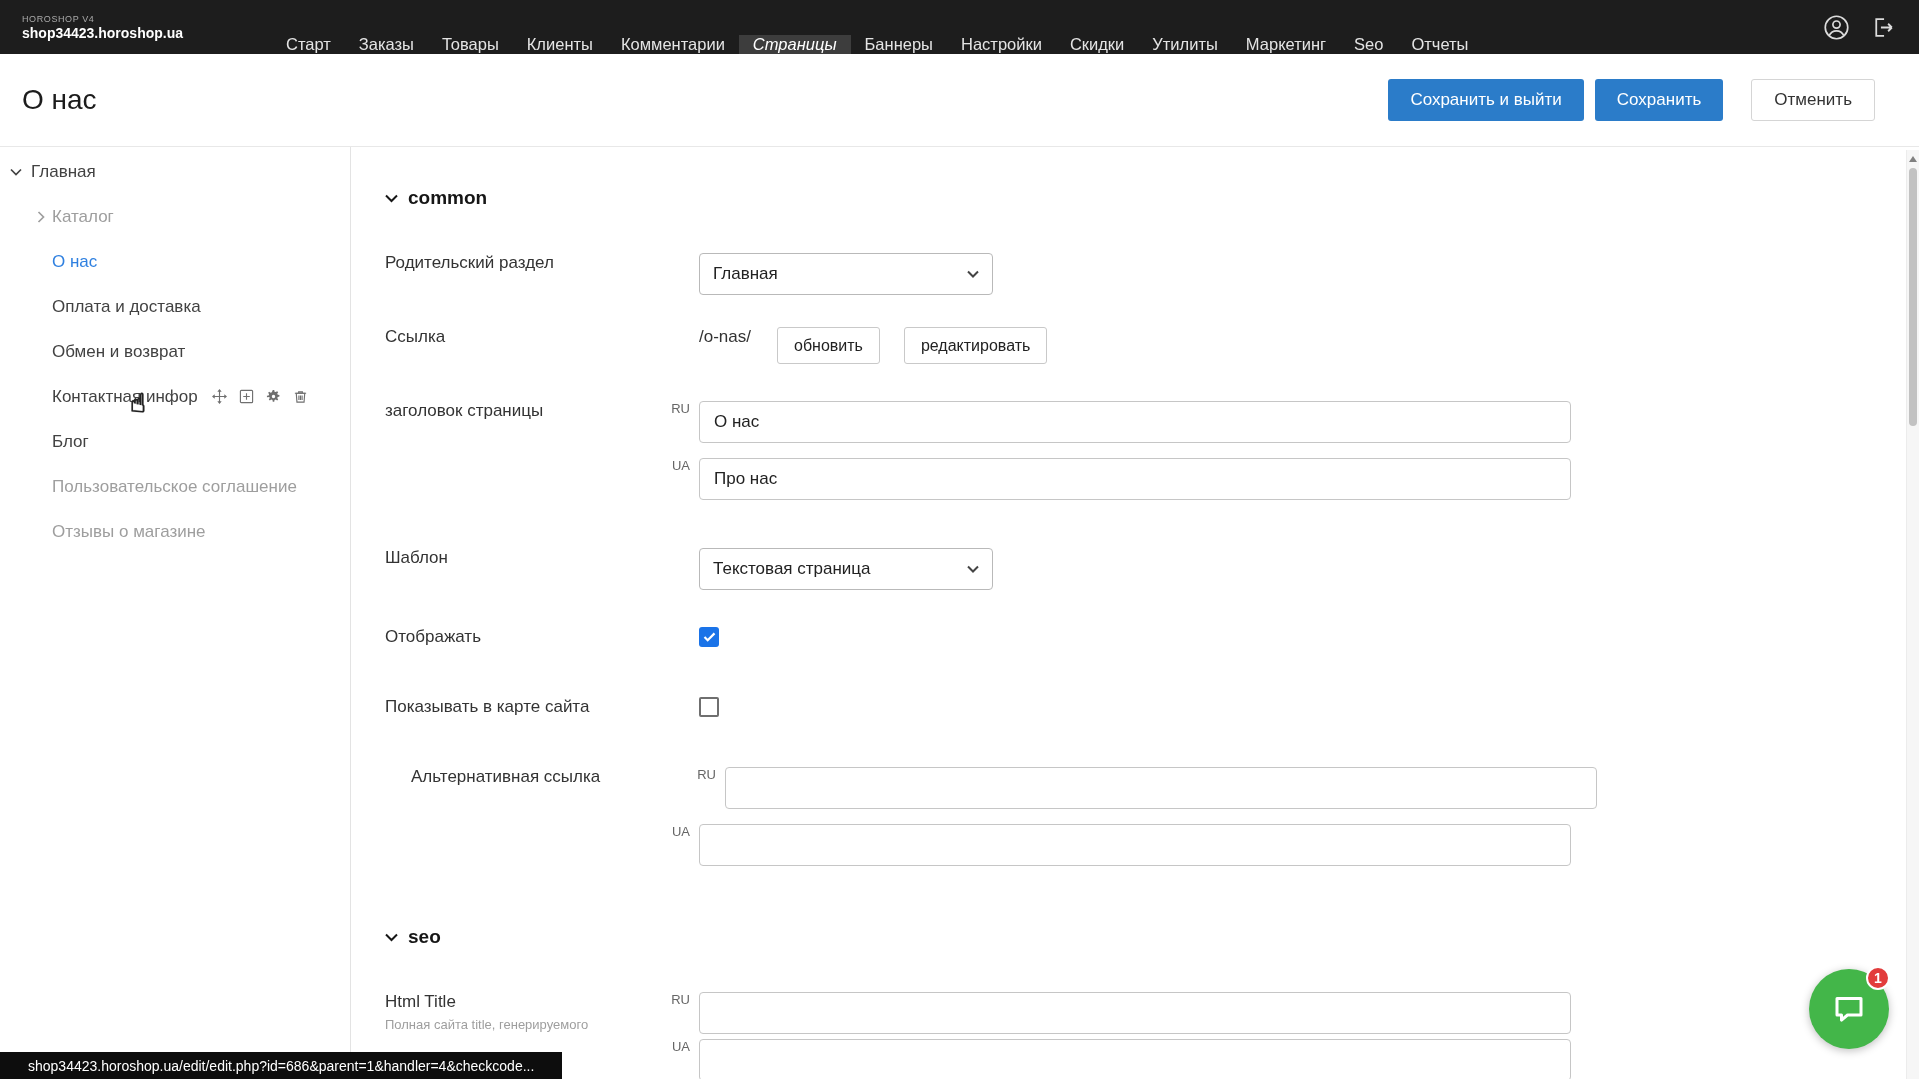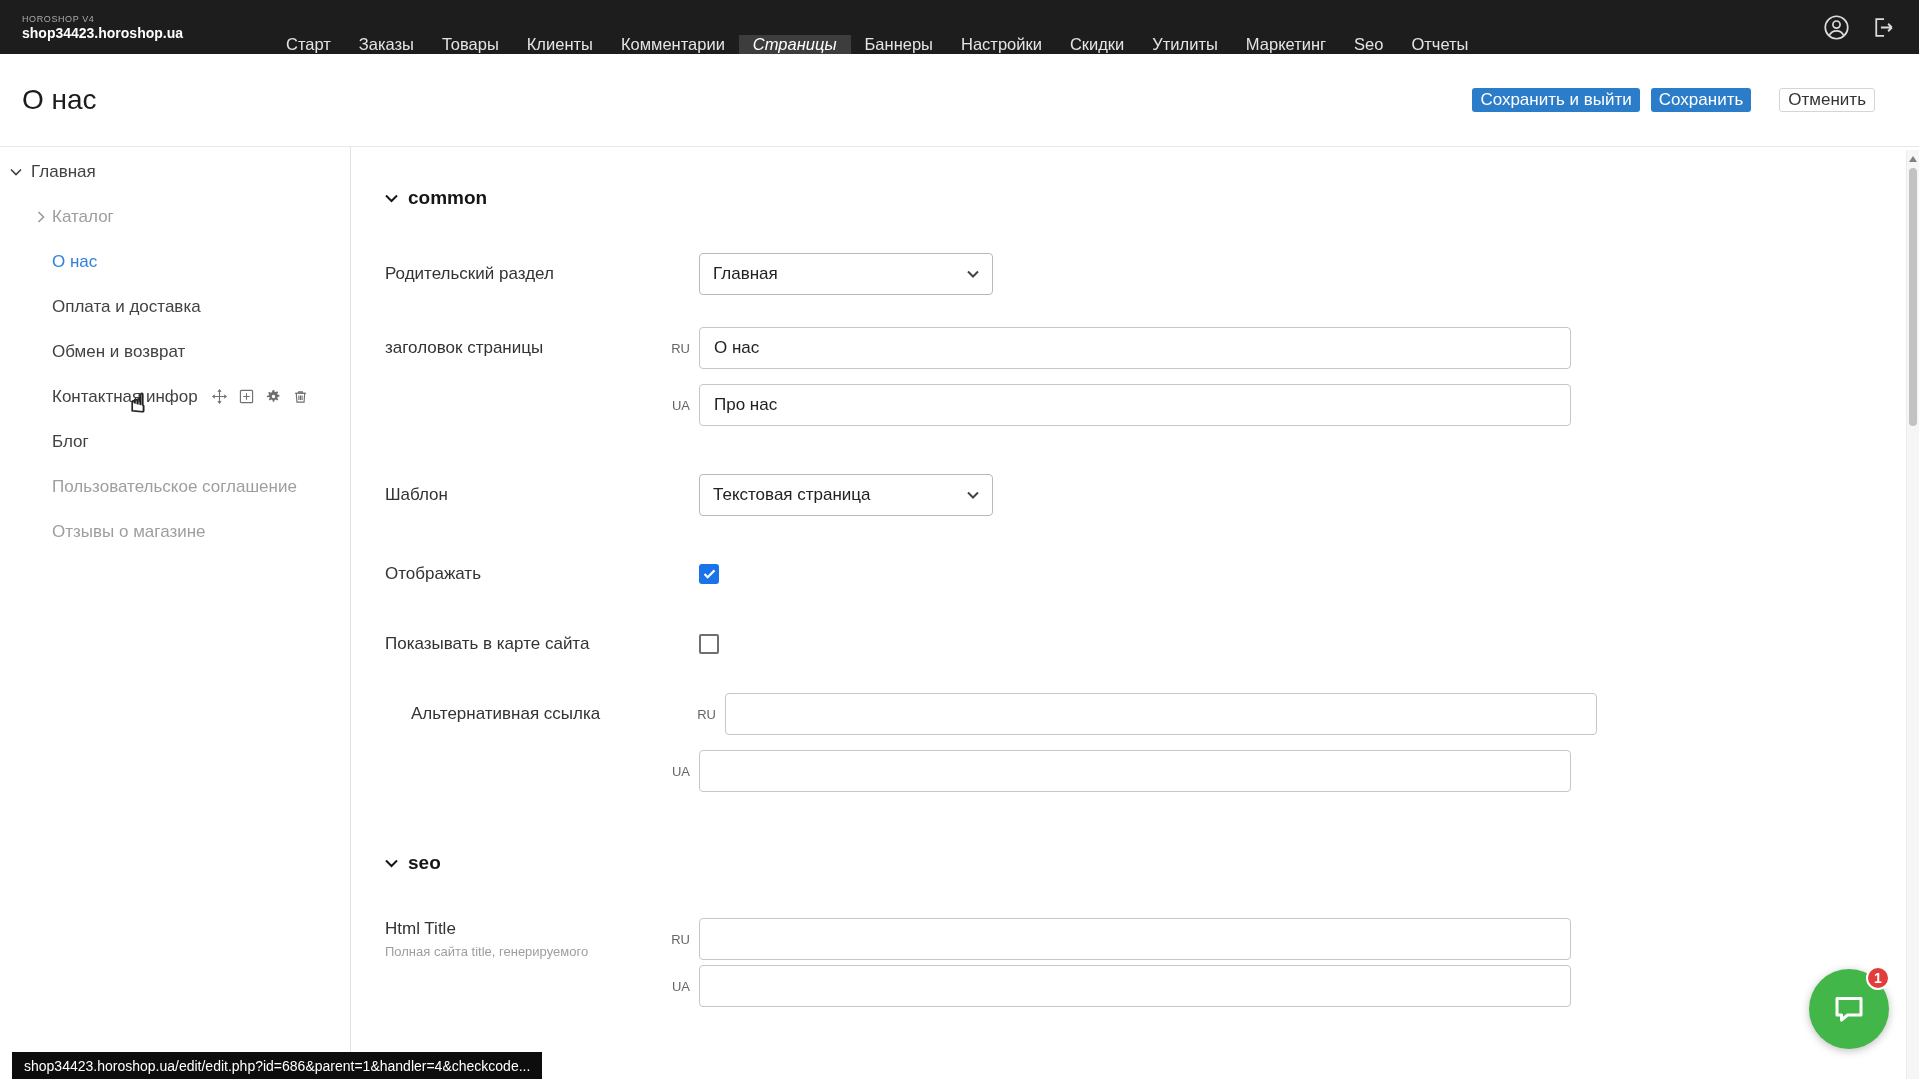--- a/index.html
+++ b/index.html
@@ -14,21 +14,21 @@
   .topnav{display:flex;align-items:flex-end;margin-top:16px;}
   .nav-item{display:flex;align-items:center;padding:0 14px;color:#e4e4e4;font-size:16.5px;cursor:pointer;white-space:nowrap;}
   .nav-item.active{background:#3d3d3d;color:#fff;font-style:italic;}
   .topbar-right{margin-left:auto;display:flex;align-items:center;gap:20px;padding-right:24px;}
   .topbar-right .ticon{display:flex;align-items:center;cursor:pointer;}
 
   
   .pagehead{height:93px;display:flex;align-items:center;padding:0 44px 0 22px;border-bottom:1px solid #e8e8e8;background:#fff;}
   .page-title{font-size:28px;font-weight:400;color:#1c1c1c;margin:0;}
   .actions{margin-left:auto;display:flex;align-items:center;}
-  .btn{height:24px;border-radius:3px;font-size:17px;font-weight:500;padding:0 8px;border:none;cursor:pointer;
+  .btn{height:42px;border-radius:3px;font-size:17px;font-weight:500;padding:0 22px;border:none;cursor:pointer;
     font-family:inherit;white-space:nowrap;}
   .btn-primary{background:#2b7cc9;color:#fff;}
   .btn + .btn{margin-left:11px;}
   .btn-cancel{background:#fff;border:1px solid #d5d5d5;color:#333;margin-left:28px !important;font-weight:400;}
 
   
   .layout{display:flex;height:932px;}
   .tree{width:351px;flex:none;border-right:1px solid #e3e3e3;padding-top:2px;}
   .tree-row{height:45px;display:flex;align-items:center;font-size:17px;color:#424242;cursor:pointer;}
   .tree-row .chev{display:flex;align-items:center;flex:none;}
@@ -37,39 +37,39 @@
   .leaf{padding-left:52px;}
   .tlabel{white-space:nowrap;}
   .selected{color:#2f80e0;}
   .muted{color:#9e9e9e;}
   .row-icons{display:flex;align-items:center;gap:12px;margin-left:14px;}
   .row-icons .ti{display:flex;align-items:center;cursor:pointer;}
 
   
   .content{flex:1;padding:40px 0 0 34px;overflow:hidden;}
   .section-head{display:flex;align-items:center;gap:10px;font-weight:bold;font-size:19px;color:#161616;cursor:pointer;height:22px;}
-  .frow{display:flex;align-items:center;min-height:42px;}
+  .frow{display:flex;align-items:flex-start;min-height:42px;}
   .flabel{width:248px;flex:none;font-size:17px;color:#333;}
   .fpre{width:66px;flex:none;text-align:right;padding-right:9px;font-size:13px;color:#666;}
   .fselect{width:294px;height:42px;border:1px solid #b9b9b9;border-radius:4px;background:#fff;display:flex;
     align-items:center;justify-content:space-between;padding:0 13px;font-size:17px;color:#222;cursor:pointer;}
   .ftext{width:872px;height:42px;border:1px solid #c6c6c6;border-radius:4px;padding:0 14px;font-size:17px;
     color:#222;font-family:inherit;background:#fff;}
   .link-path{font-size:17px;color:#333;margin-right:26px;}
   .btn-small{height:37px;padding:0 16px;background:#fff;border:1px solid #c9c9c9;border-radius:3px;font-size:16px;
     color:#222;cursor:pointer;font-family:inherit;}
   .btn-small + .btn-small{margin-left:24px;}
   .cb{width:20px;height:20px;border-radius:3px;display:flex;align-items:center;justify-content:center;cursor:pointer;}
   .cb-on{background:#1a73e8;}
   .cb-off{background:#fff;border:2px solid #6f6f6f;border-radius:2px;}
   .hint{font-size:13px;color:#9e9e9e;margin-top:5px;white-space:nowrap;}
 
   
-  .statusbar{position:fixed;left:12px;bottom:0;height:27px;background:#0d0d0d;color:#fff;font-size:14px;
-    display:flex;align-items:center;padding:0 12px;white-space:nowrap;z-index:40;}
+  .statusbar{position:fixed;left:0;bottom:0;height:27px;background:#0d0d0d;color:#fff;font-size:14px;
+    display:flex;align-items:center;padding:0 28px;white-space:nowrap;z-index:40;}
   .chat{position:fixed;right:30px;bottom:30px;width:80px;height:80px;border-radius:50%;background:#43b649;
     display:flex;align-items:center;justify-content:center;cursor:pointer;z-index:40;box-shadow:0 2px 8px rgba(0,0,0,.25);}
   .chat-badge{position:absolute;top:-3px;right:-1px;min-width:24px;height:24px;border-radius:12px;background:#e23c3c;
     color:#fff;font-size:14px;font-weight:bold;display:flex;align-items:center;justify-content:center;border:2px solid #fff;}
   .vscroll{position:fixed;right:0;top:150px;bottom:0;width:13px;background:#f6f6f6;border-left:1px solid #ececec;z-index:30;}
   .vscroll-up{width:0;height:0;border-left:4px solid transparent;border-right:4px solid transparent;
     border-bottom:6px solid #808080;margin:6px auto 0;}
   .vscroll-thumb{position:absolute;top:18px;left:2px;width:8px;height:258px;background:#c2c2c2;border-radius:5px;cursor:pointer;}
   .cursor{position:fixed;left:130px;top:388px;font-size:26px;color:#fff;z-index:50;pointer-events:none;
     -webkit-text-stroke:1.2px #222;text-shadow:0 0 1px #000;}
@@ -202,20 +202,27 @@
       <div class="flabel">Родительский раздел</div>
       <div class="fpre"></div>
       <div class="fselect">
         <span>Главная</span>
         <svg width="12" height="8" viewBox="0 0 12 8" fill="none" stroke="#444" stroke-width="2">
             <path d="M1 1.5l5 5 5-5"></path>
           </svg>
       </div>
     </div>
 
+    <div class="frow" style="margin-bottom:32px;">
+      <div class="flabel">Ссылка</div>
+      <div class="fpre"></div>
+      <span class="link-path">/o-nas/</span>
+      <button class="btn-small">обновить</button>
+      <button class="btn-small">редактировать</button>
+    </div>
 
     <div class="frow" style="margin-bottom:15px;">
       <div class="flabel">заголовок страницы</div>
       <div class="fpre">RU</div>
       <input class="ftext" type="text" value="О нас" style="">
     </div>
     <div class="frow" style="margin-bottom:48px;">
       <div class="flabel"></div>
       <div class="fpre">UA</div>
       <input class="ftext" type="text" value="Про нас" style="">

